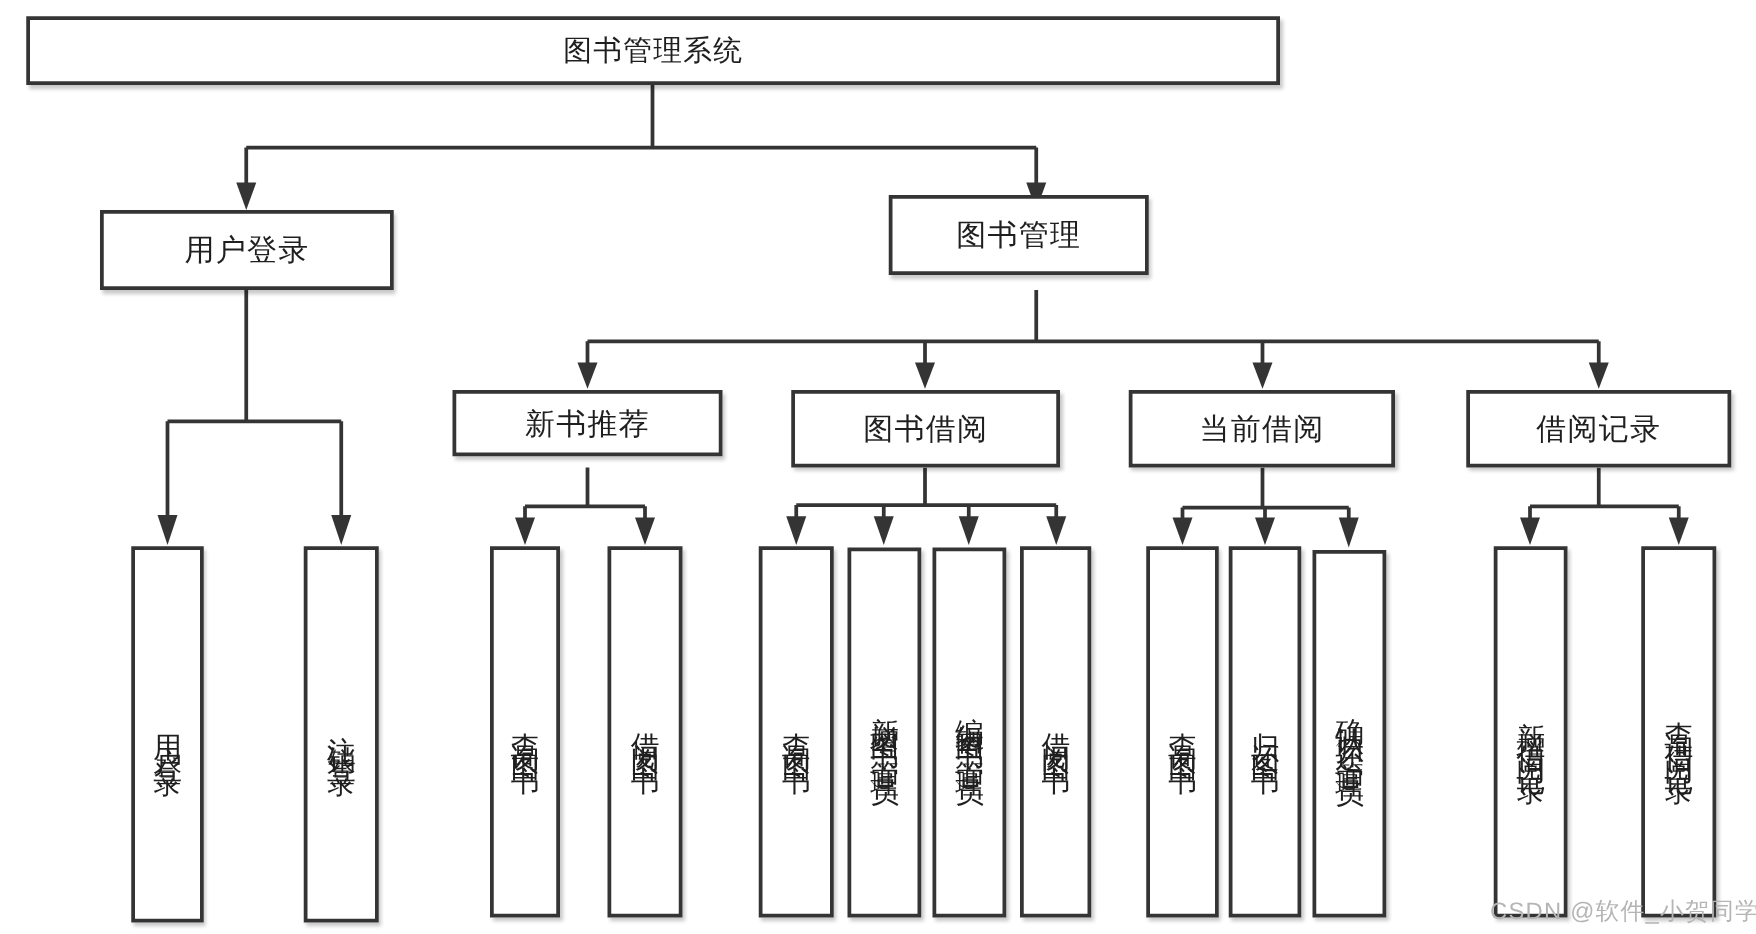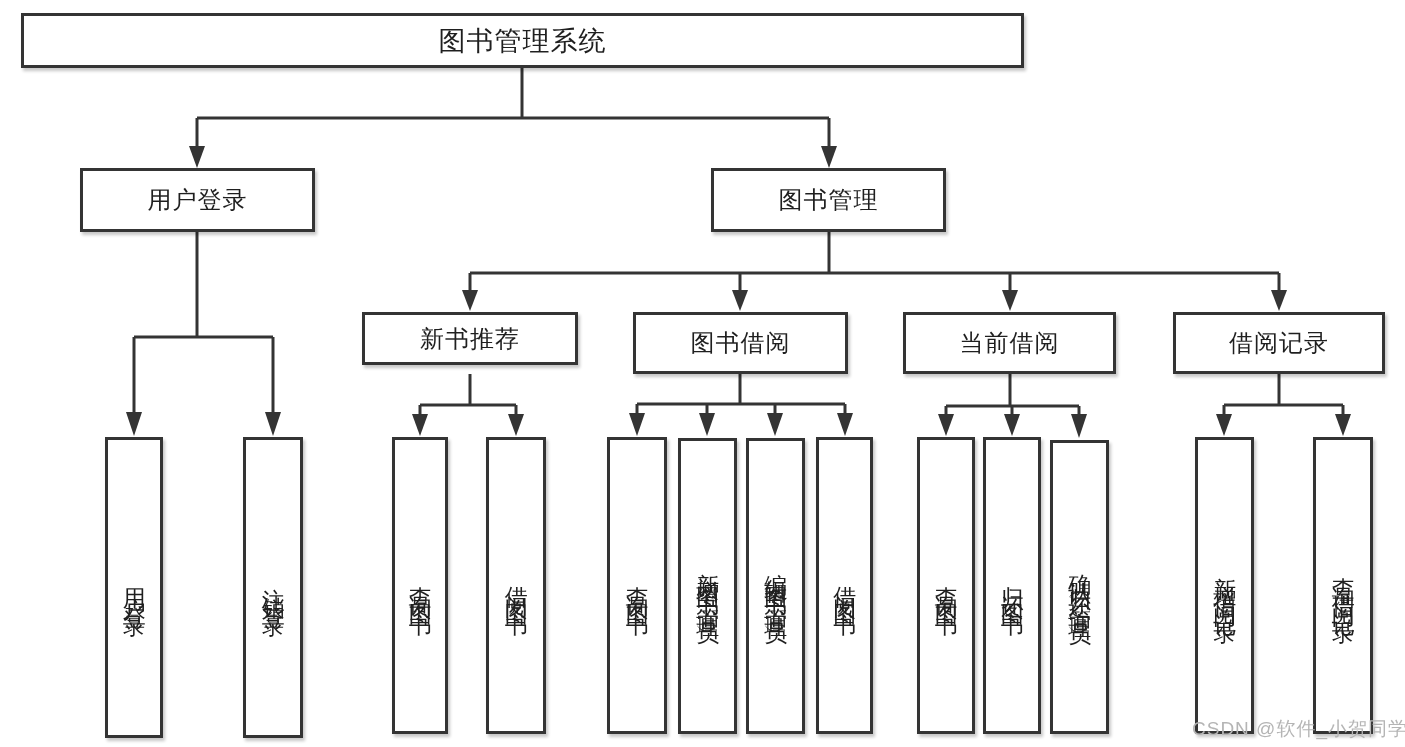--- a/index.html
+++ b/index.html
@@ -7,21 +7,21 @@
     position:relative; width:1405px; height:747px; background:#ffffff;
     font-family:"Liberation Sans", sans-serif; color:#1f1f1f; overflow:hidden;
   }
   .lines { position:absolute; left:0; top:0; width:1405px; height:747px; pointer-events:none; }
   .box {
     position:absolute; box-sizing:border-box; background:#ffffff;
     border:3px solid #343434; box-shadow:2px 3px 3px rgba(0,0,0,0.22);
     display:flex; align-items:center; justify-content:center;
   }
   .hlabel { font-size:24px; letter-spacing:1px; white-space:nowrap; }
-  .root-label { font-size:27px; }
+  .root-label { font-size:23px; }
   .vlabel {
     writing-mode:vertical-rl; text-orientation:mixed;
     font-size:23px; line-height:1.1; letter-spacing:9px; white-space:nowrap;
   }
   .vlabel-long { letter-spacing:7px; }
   .watermark {
     position:absolute; left:1192px; top:716px; font-size:19px;
     color:#b5b5b5; letter-spacing:1px; white-space:nowrap; z-index:10;
   }
   svg path { stroke:#343434; stroke-width:3; fill:none; }
@@ -108,21 +108,21 @@
     </g>
   </svg>
 
   <div class="box" style="left:21px;top:13px;width:1003px;height:55px">
     <span class="hlabel root-label">图书管理系统</span>
   </div>
 
   <div class="box" style="left:80px;top:168px;width:235px;height:64px">
     <span class="hlabel">用户登录</span>
   </div>
-  <div class="box" style="left:711px;top:168px;width:235px;height:64px">
+  <div class="box" style="left:711px;top:156px;width:208px;height:64px">
     <span class="hlabel">图书管理</span>
   </div>
 
   <div class="box" style="left:362px;top:312px;width:216px;height:53px">
     <span class="hlabel">新书推荐</span>
   </div>
   <div class="box" style="left:633px;top:312px;width:215px;height:62px">
     <span class="hlabel">图书借阅</span>
   </div>
   <div class="box" style="left:903px;top:312px;width:213px;height:62px">

